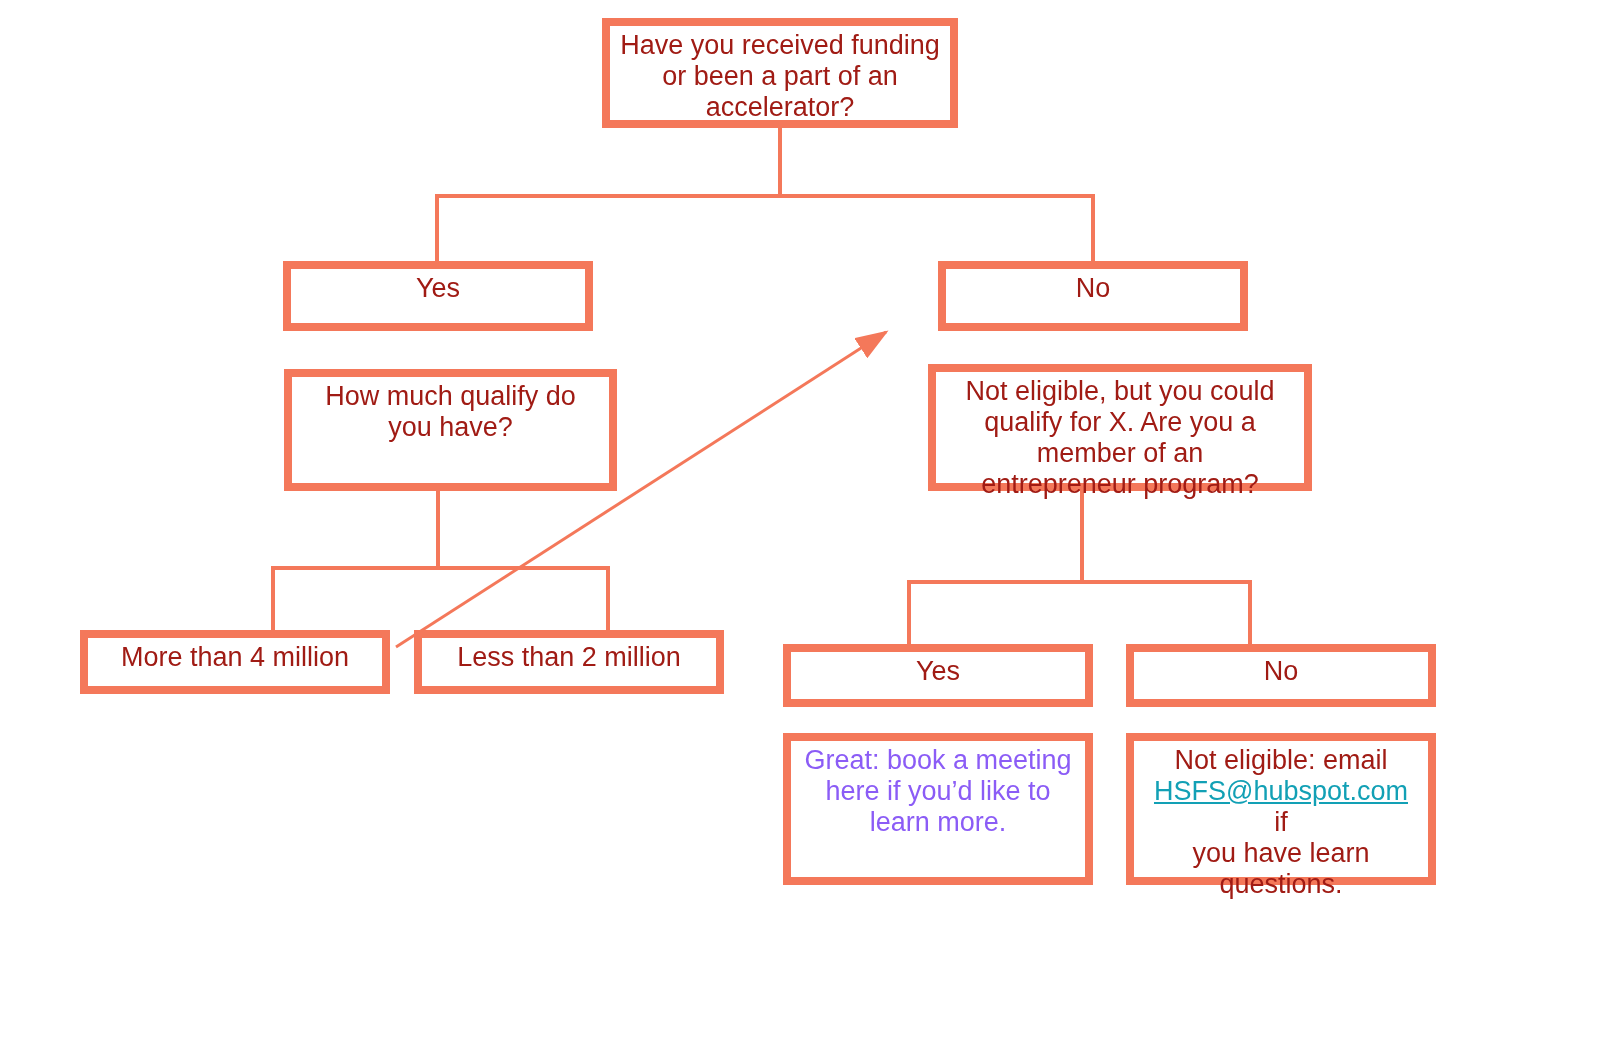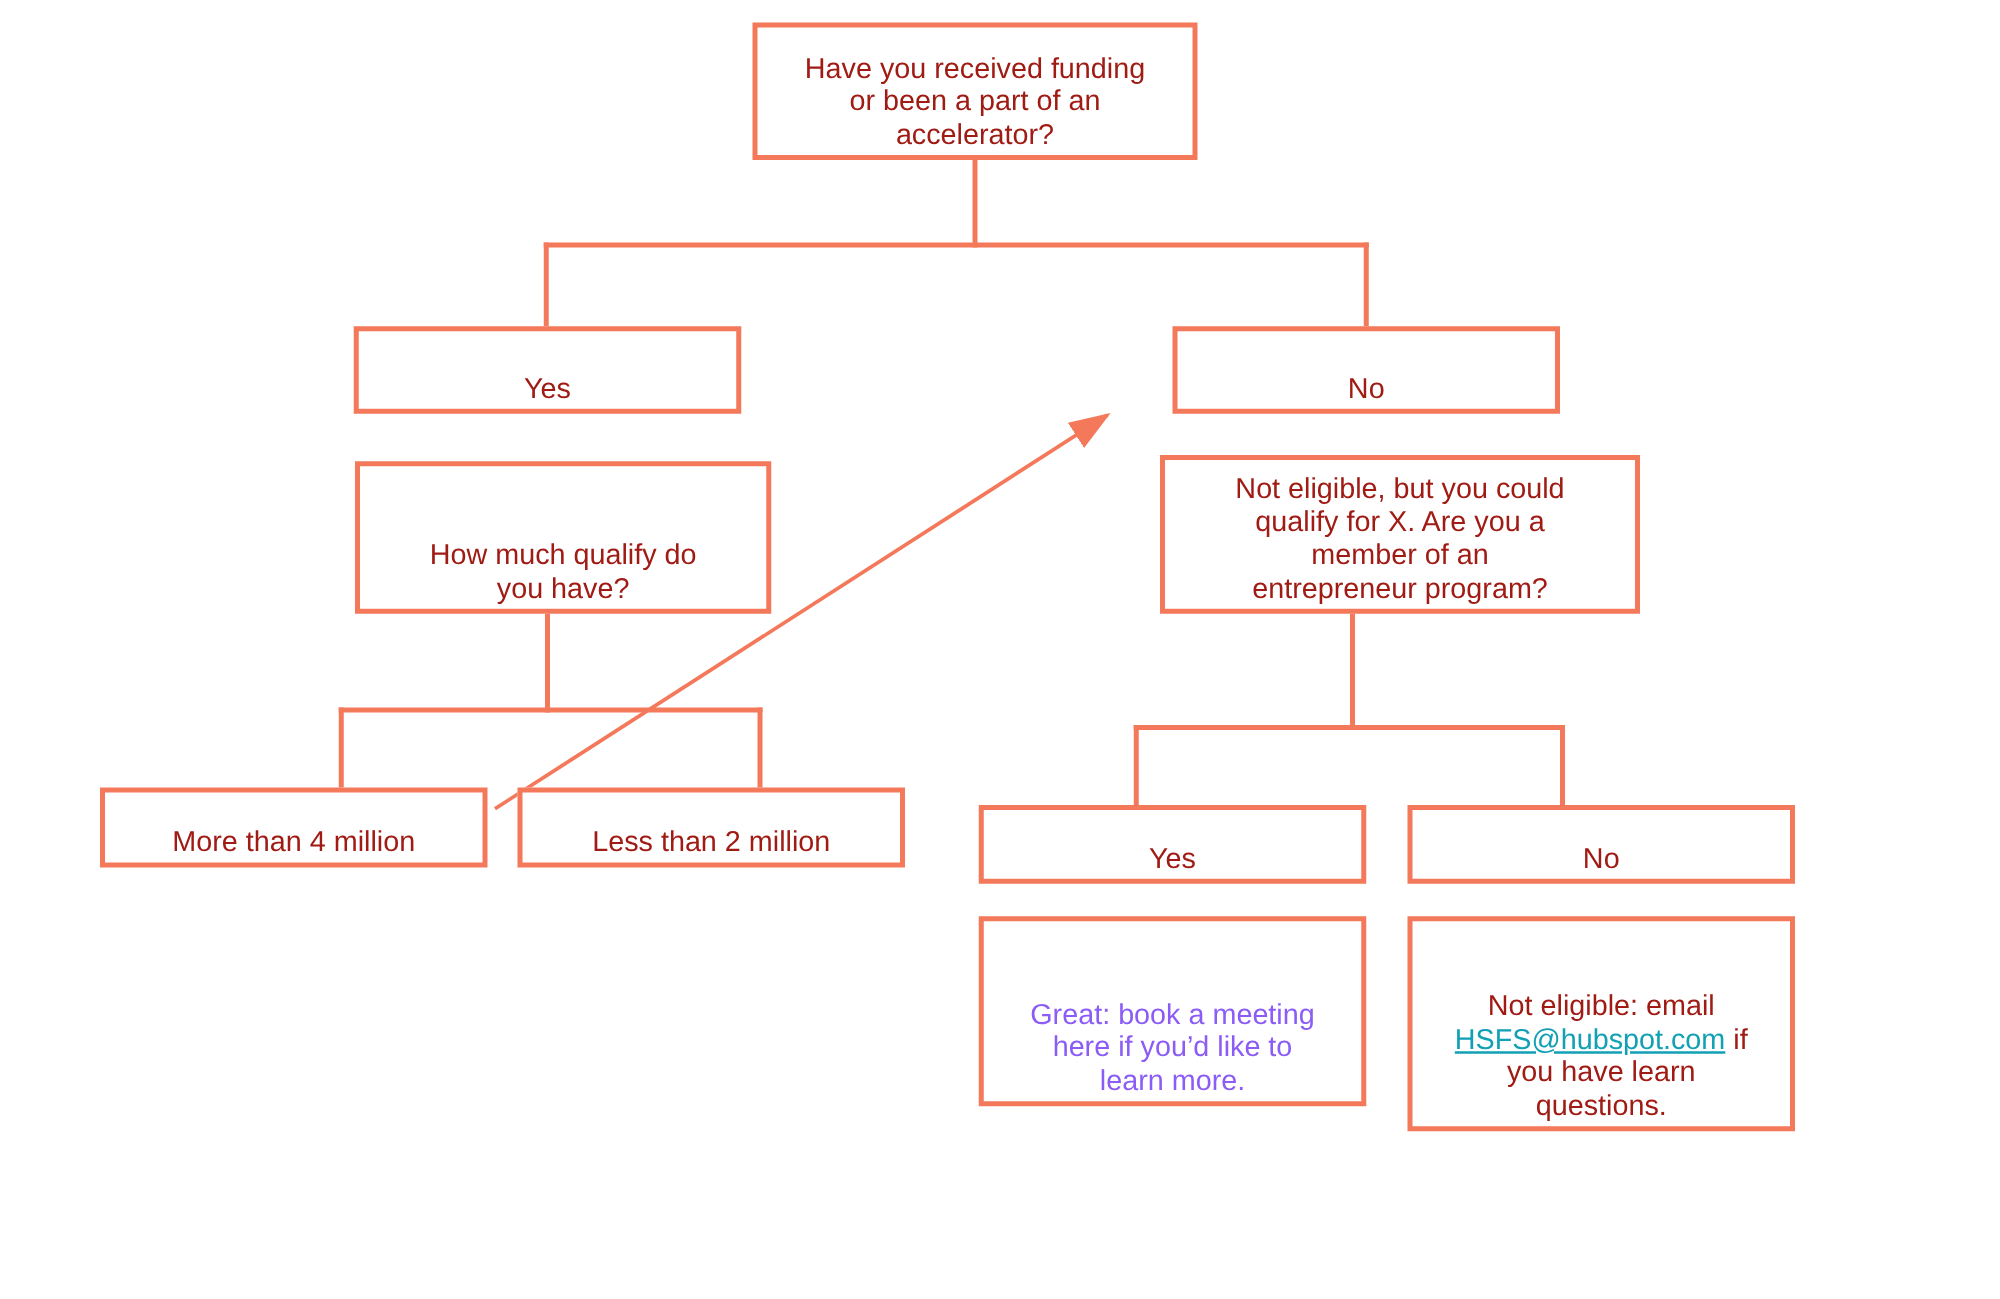--- a/index.html
+++ b/index.html
@@ -25,29 +25,29 @@
     position: absolute;
     left: 0;
     top: 0;
     width: 1600px;
     height: 1039px;
     pointer-events: none;
   }
   .node {
     position: absolute;
     box-sizing: border-box;
-    border: 4px solid #0f172a;
+    border: 8px solid #0f172a;
     background: #ffffff;
     color: #A01B14;
     display: flex;
-    align-items: flex-end;
+    align-items: flex-start;
     justify-content: center;
     text-align: center;
     font-family: "Liberation Sans", sans-serif;
-    font-size: 23px;
+    font-size: 27px;
     line-height: 1.15;
     padding: 4px 10px;
     white-space: pre-line;
   }
   .node-text {
     display: block;
     width: 100%;
     white-space: pre-line;
   }
   a.maillink {
@@ -97,17 +97,17 @@
 entrepreneur program?</span></div>
       <div class="node" style="left: 80px; top: 630px; width: 310px; height: 64px; border-color: rgb(244, 120, 90); color: rgb(160, 27, 20);"><span class="node-text">More than 4 million</span></div>
       <div class="node" style="left: 414px; top: 630px; width: 310px; height: 64px; border-color: rgb(244, 120, 90); color: rgb(160, 27, 20);"><span class="node-text">Less than 2 million</span></div>
       <div class="node" style="left: 783px; top: 644px; width: 310px; height: 63px; border-color: rgb(244, 120, 90); color: rgb(160, 27, 20);"><span class="node-text">Yes</span></div>
       <div class="node" style="left: 1126px; top: 644px; width: 310px; height: 63px; border-color: rgb(244, 120, 90); color: rgb(160, 27, 20);"><span class="node-text">No</span></div>
       <div class="node" style="left: 783px; top: 733px; width: 310px; height: 152px; border-color: rgb(244, 120, 90); color: #8b5cf6;"><span class="node-text">Great: book a meeting
 here if you’d like to
 learn more.</span></div>
     </div>
 
-  <div class="node" id="not-eligible-outcome-box" style="left: 1126px; top: 733px; width: 310px; height: 172px; border-color: rgb(244, 120, 90); color: rgb(160, 27, 20);">
+  <div class="node" id="not-eligible-outcome-box" style="left: 1126px; top: 733px; width: 310px; height: 152px; border-color: rgb(244, 120, 90); color: rgb(160, 27, 20);">
     <span class="node-text"><span>Not eligible: email</span><br><a class="maillink" href="#" style="color: rgb(18, 160, 181);">HSFS@hubspot.com</a><span> if</span><br><span>you have learn</span><br><span>questions.</span></span>
   </div>
 
 </div>
 
 </body></html>

